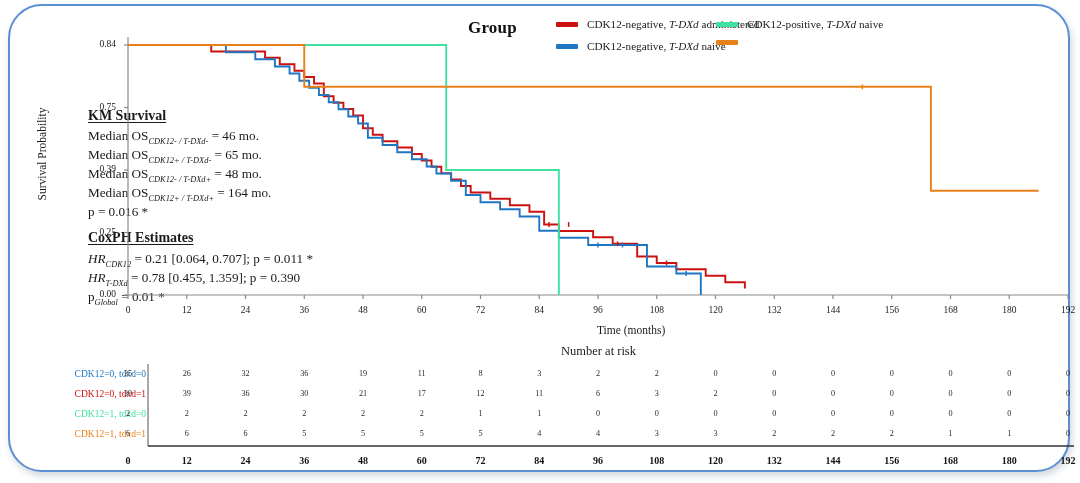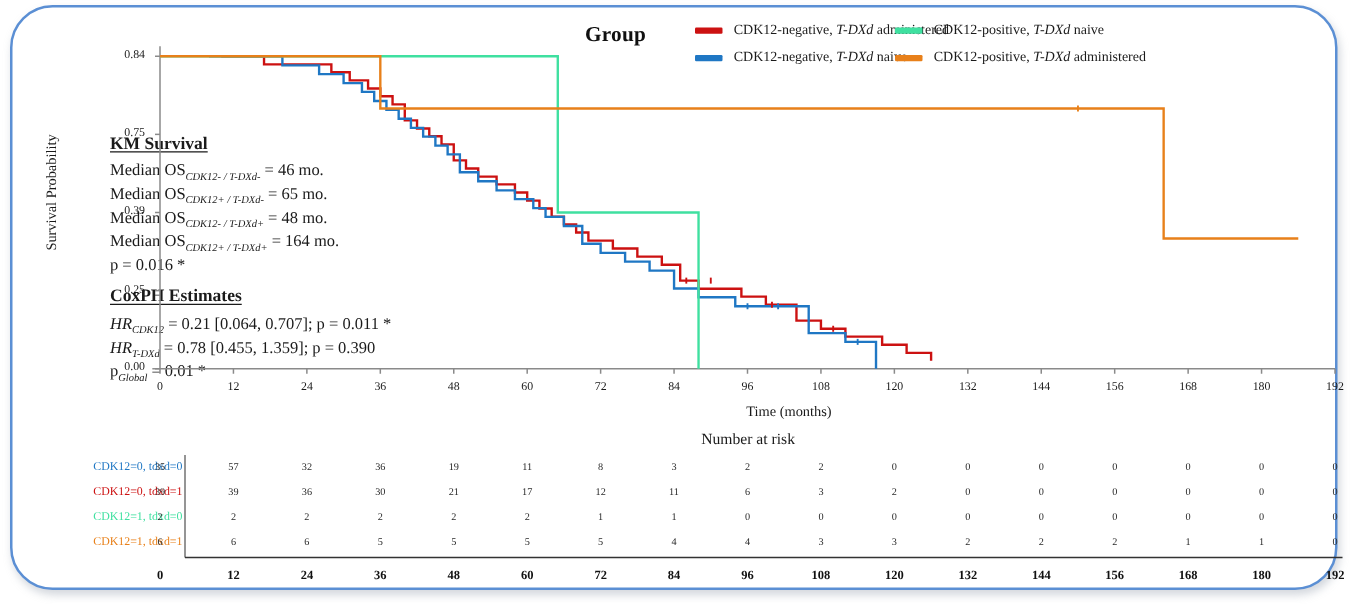--- a/index.html
+++ b/index.html
@@ -72,39 +72,38 @@
       <div class="legend-item" style="left: 540px; top: 40px;">
         <span class="swatch" style="background: rgb(31, 119, 196);"></span>
         <span>CDK12-negative, <span class="it">T-DXd</span> naive</span>
       </div>
       <div class="legend-item" style="left: 700px; top: 18px;">
         <span class="swatch" style="background: rgb(63, 224, 160);"></span>
         <span>CDK12-positive, <span class="it">T-DXd</span> naive</span>
       </div>
       <div class="legend-item" style="left: 700px; top: 40px;">
         <span class="swatch" style="background: rgb(232, 128, 26);"></span>
-        <span>CDK12-positive, <span class="it">T-DXd</span> administered</span>
       </div>
     </div>
   <div id="annotations">
       <div class="ann ann-h" style="left: 72px; top: 108px;">KM Survival</div>
       <div class="ann ann-l" style="left: 72px; top: 127px;">Median OS<sub>CDK12- / T-DXd-</sub> = 46 mo.</div>
       <div class="ann ann-l" style="left: 72px; top: 146px;">Median OS<sub>CDK12+ / T-DXd-</sub> = 65 mo.</div>
       <div class="ann ann-l" style="left: 72px; top: 165px;">Median OS<sub>CDK12- / T-DXd+</sub> = 48 mo.</div>
       <div class="ann ann-l" style="left: 72px; top: 184px;">Median OS<sub>CDK12+ / T-DXd+</sub> = 164 mo.</div>
       <div class="ann ann-l" style="left: 72px; top: 203px;">p = 0.016 *</div>
       <div class="ann ann-h" style="left: 72px; top: 230px;">CoxPH Estimates</div>
       <div class="ann ann-l" style="left: 72px; top: 250px;"><span class="it">HR</span><sub style="font-style: italic;">CDK12</sub> = 0.21 [0.064, 0.707]; p = 0.011 *</div>
       <div class="ann ann-l" style="left: 72px; top: 269px;"><span class="it">HR</span><sub style="font-style: italic;">T-DXd</sub> = 0.78 [0.455, 1.359]; p = 0.390</div>
       <div class="ann ann-l" style="left: 72px; top: 288px;"><span>p</span><sub>Global</sub> = 0.01 *</div>
     </div>
   <div id="risk">
       <div class="rlabel" style="color: rgb(31, 119, 196); left: 0px; top: 369px;">CDK12=0, tdxd=0</div>
       <div class="rcell" style="left: 97px; top: 369px;">35</div>
-      <div class="rcell" style="left: 155.75px; top: 369px;">57</div>
+      <div class="rcell" style="left: 155.75px; top: 369px;">26</div>
       <div class="rcell" style="left: 214.5px; top: 369px;">32</div>
       <div class="rcell" style="left: 273.25px; top: 369px;">36</div>
       <div class="rcell" style="left: 332px; top: 369px;">19</div>
       <div class="rcell" style="left: 390.75px; top: 369px;">11</div>
       <div class="rcell" style="left: 449.5px; top: 369px;">8</div>
       <div class="rcell" style="left: 508.25px; top: 369px;">3</div>
       <div class="rcell" style="left: 567px; top: 369px;">2</div>
       <div class="rcell" style="left: 625.75px; top: 369px;">2</div>
       <div class="rcell" style="left: 684.5px; top: 369px;">0</div>
       <div class="rcell" style="left: 743.25px; top: 369px;">0</div>

